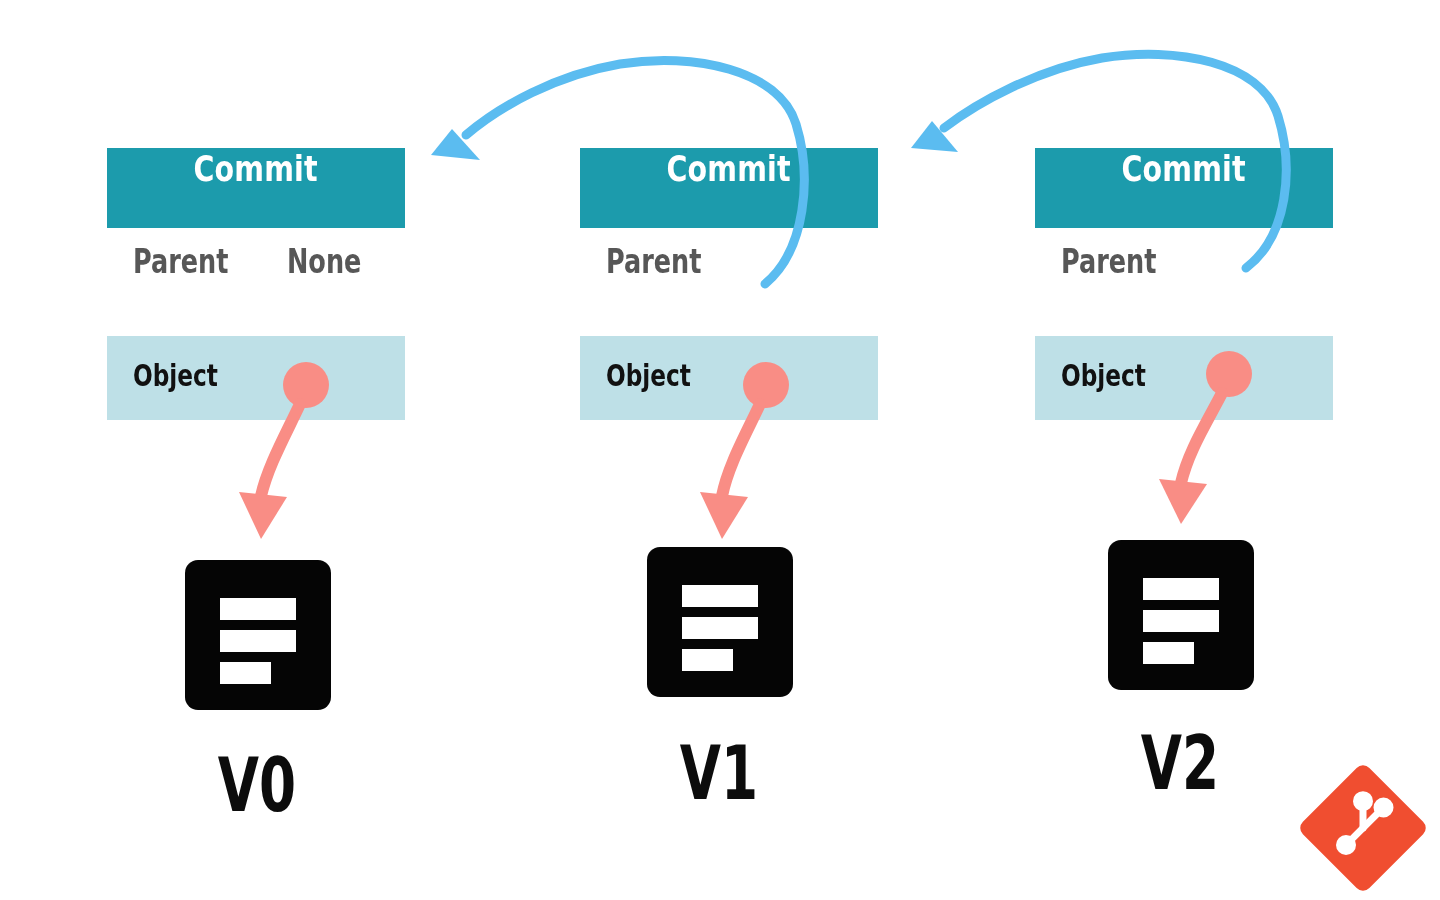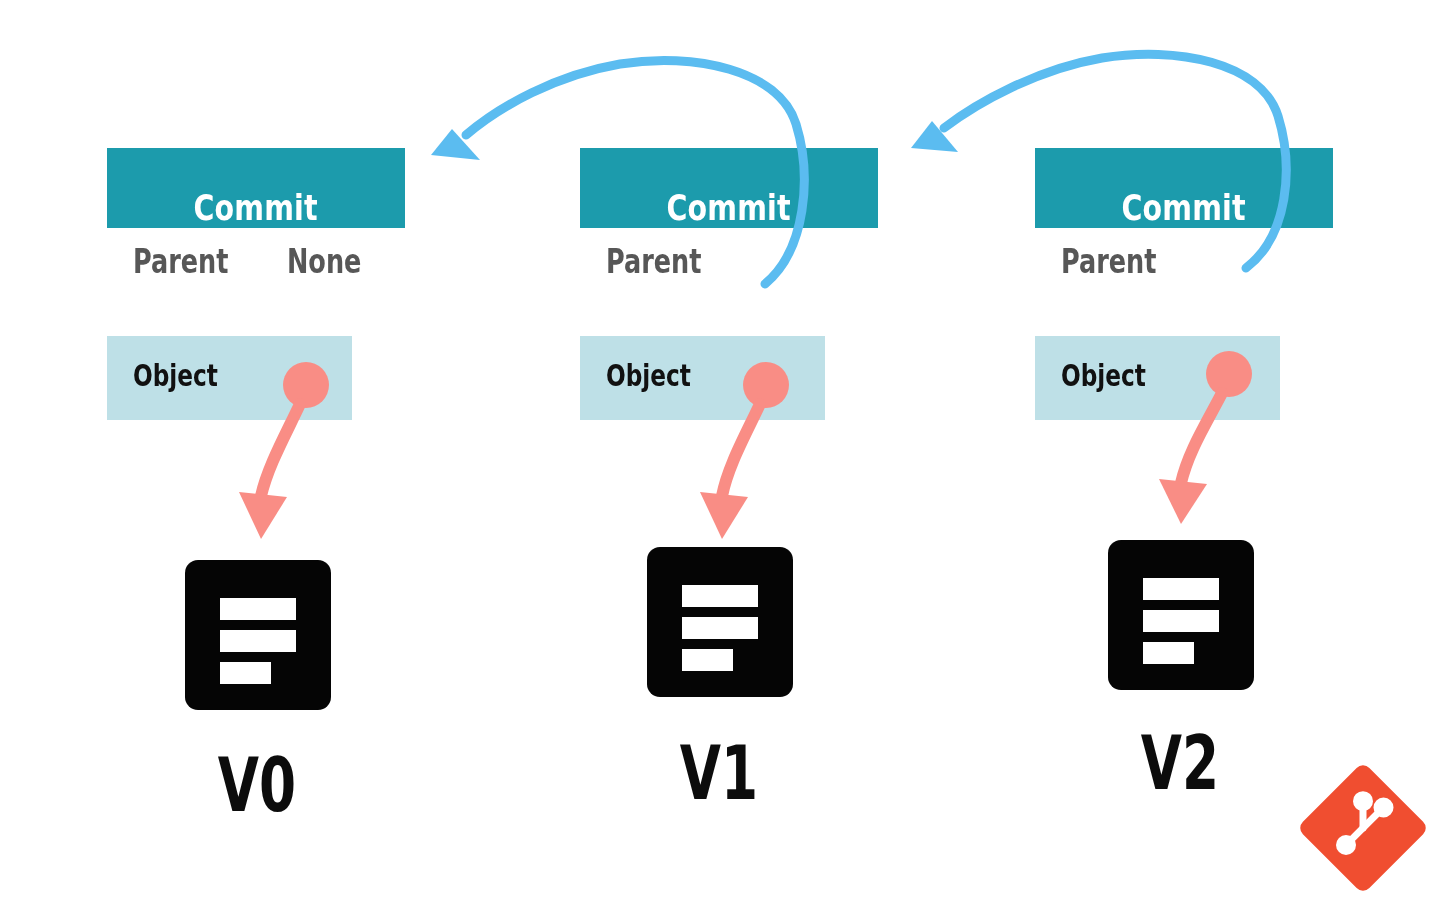--- a/index.html
+++ b/index.html
@@ -26,21 +26,21 @@
     width: 298px;
   }
   .commit-header {
     position: absolute;
     left: 0;
     top: 0;
     width: 298px;
     height: 80px;
     background: #1C9BAC;
     display: flex;
-    align-items: flex-end;
+    align-items: flex-start;
     justify-content: center;
   }
   .commit-header-label {
     color: #ffffff;
     font-size: 36px;
     font-weight: 700;
     letter-spacing: 0.2px;
     font-family: "Liberation Sans Narrow", "DejaVu Sans Condensed", "Liberation Sans", sans-serif;
     transform: scaleX(0.88);
     transform-origin: center;
@@ -65,21 +65,21 @@
     white-space: nowrap;
     line-height: 44px;
   }
   .parent-label { left: 26px; }
   .parent-value { left: 180px; }
 
   .object-row {
     position: absolute;
     left: 0;
     top: 188px;
-    width: 245px;
+    width: 298px;
     height: 84px;
     background: #BEE0E7;
   }
   .object-label {
     position: absolute;
     left: 26px;
     top: 20px;
     color: #111111;
     font-size: 30px;
     font-weight: 700;

